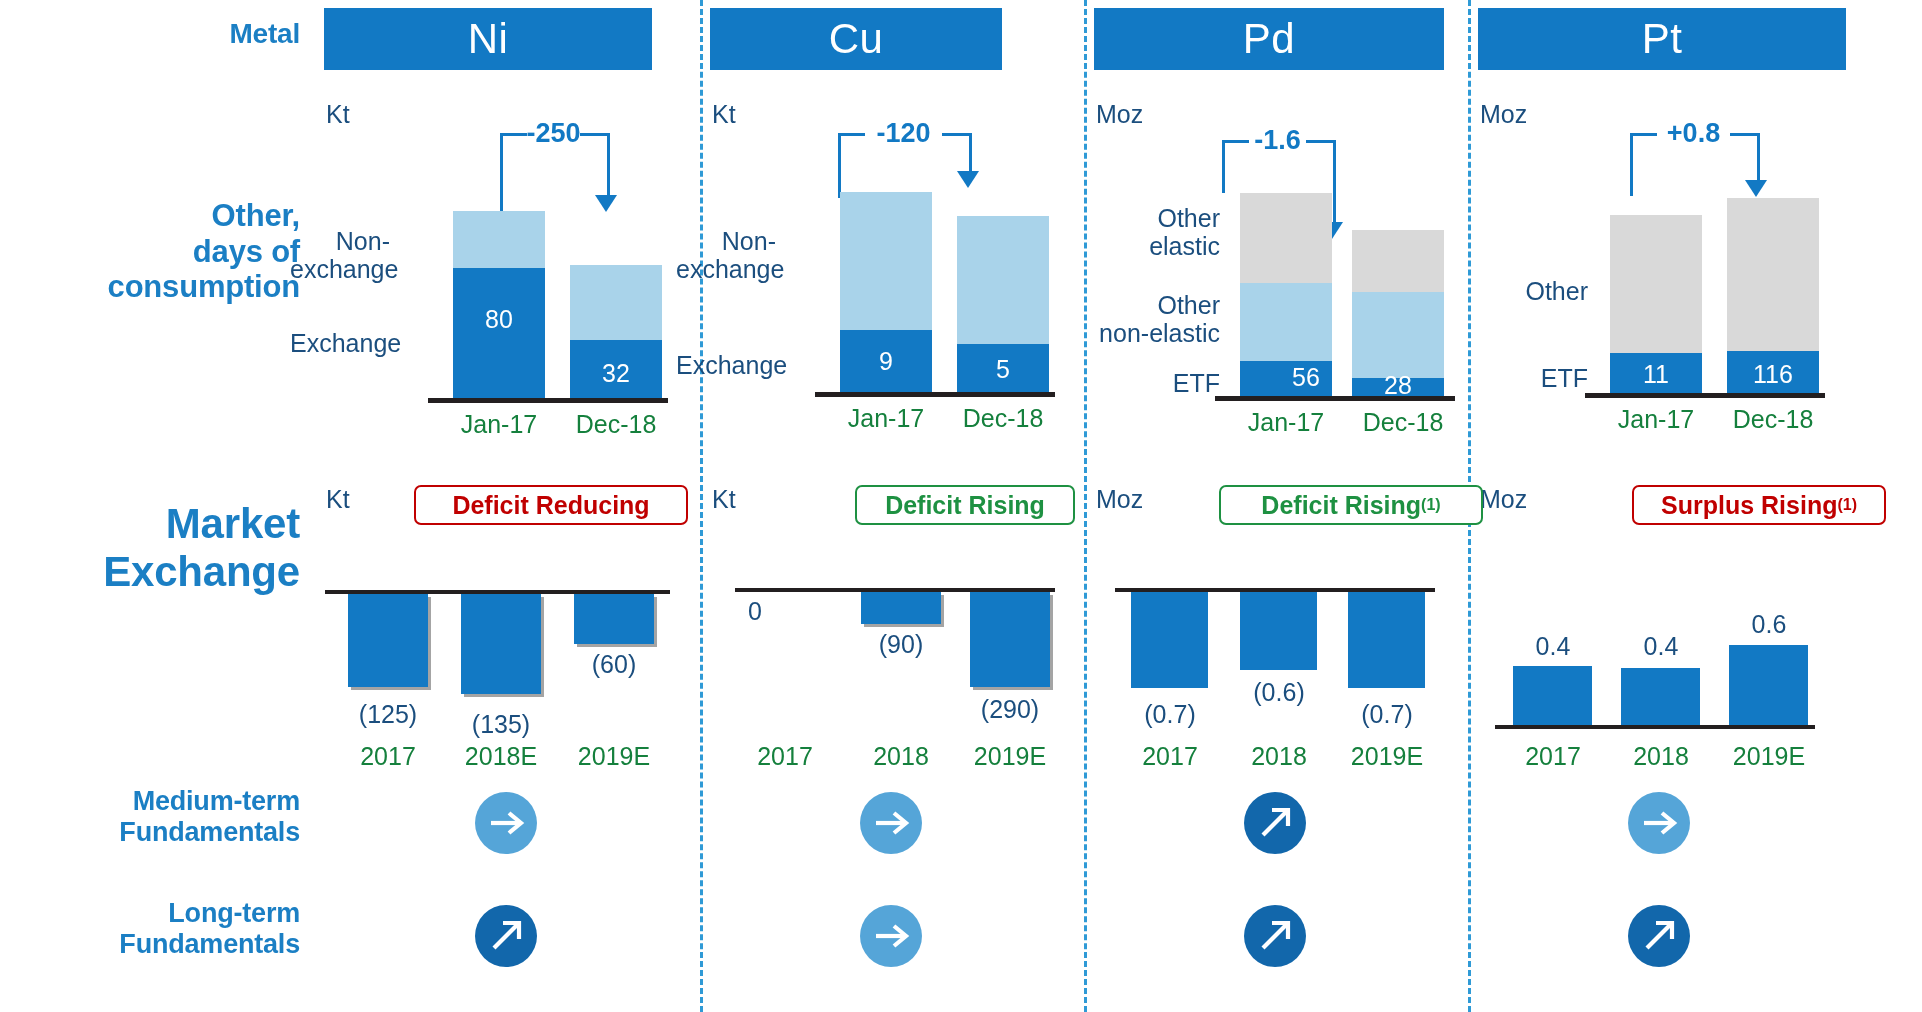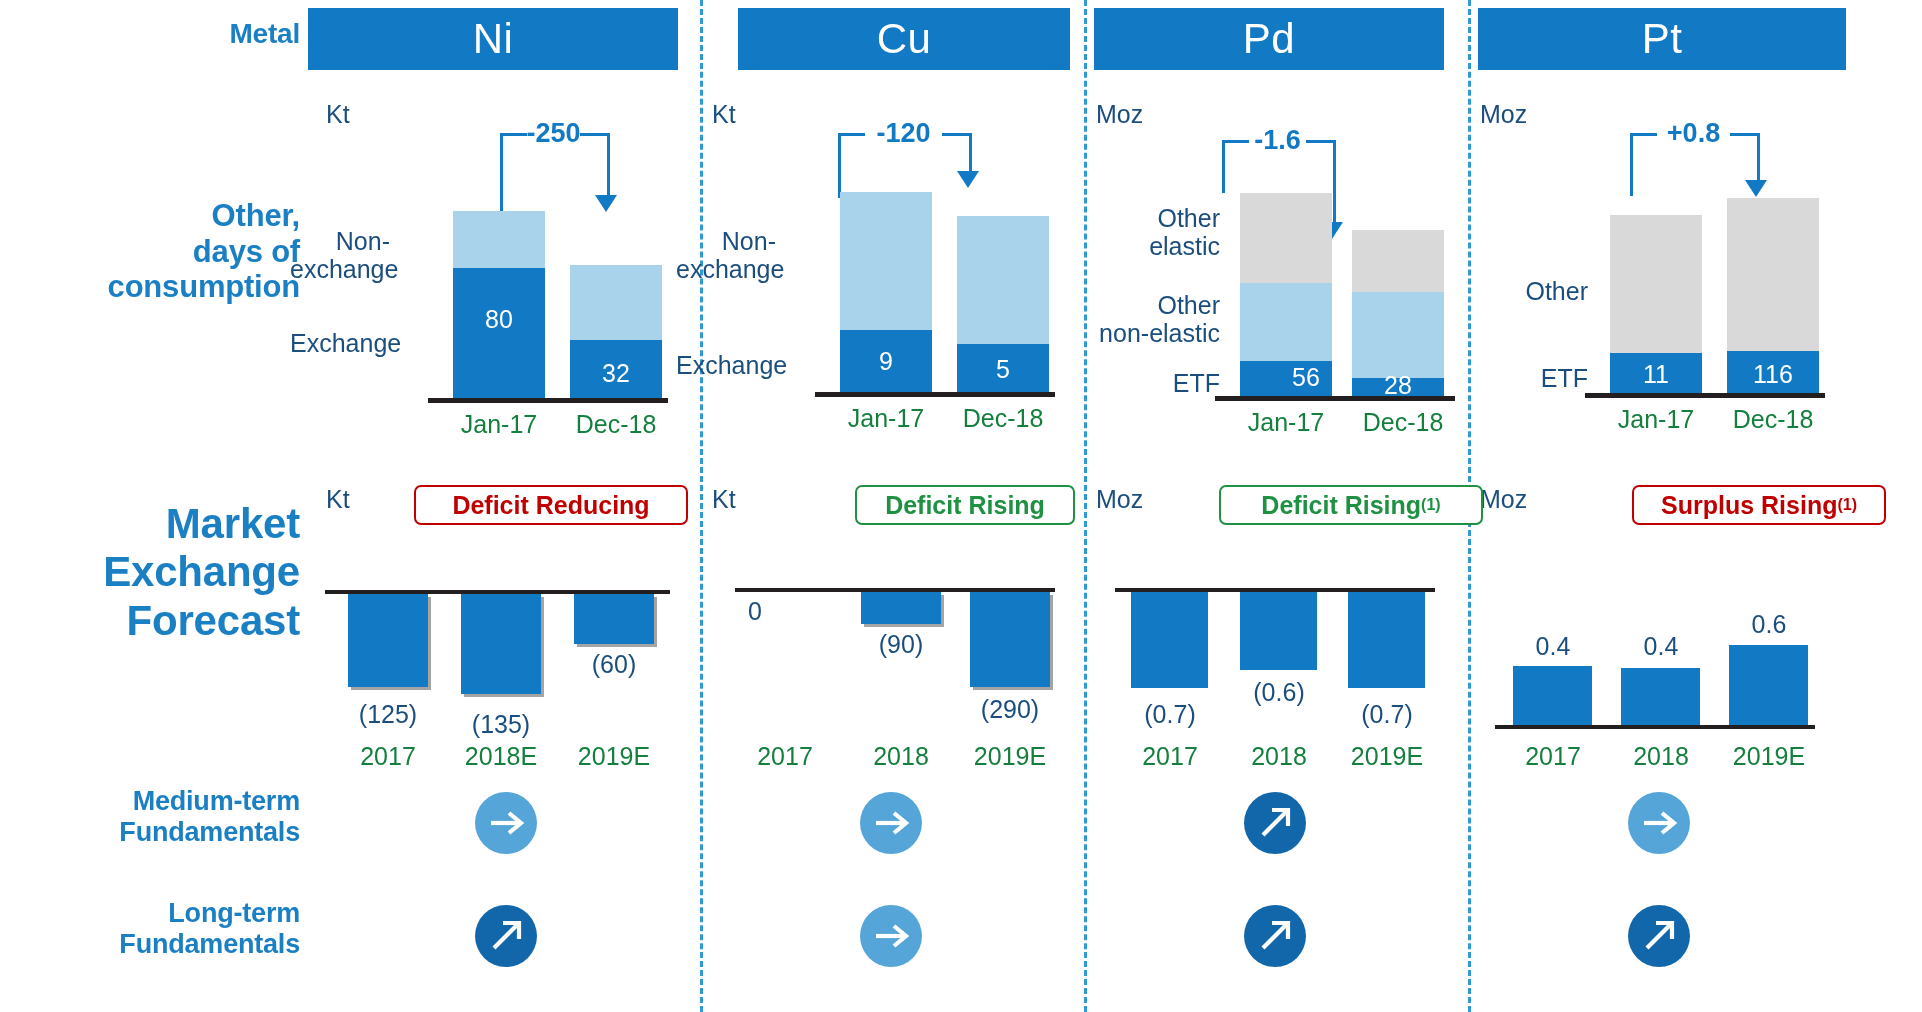--- a/index.html
+++ b/index.html
@@ -91,41 +91,40 @@
 
 <div class="rowlabel" id="lbl-stocks">
   <div>Other,</div>
   <div>days of</div>
   <div>consumption</div>
 </div>
 
 <div class="rowlabel" id="lbl-mbf">
   <div>Market</div>
   <div>Exchange</div>
-  <div>Forecast</div>
 </div>
 
 <div class="rowlabel" id="lbl-medium">
   <div>Medium-term</div>
   <div>Fundamentals</div>
 </div>
 
 <div class="rowlabel" id="lbl-long">
   <div>Long-term</div>
   <div>Fundamentals</div>
 </div>
 
 <div class="divider" style="left:700px"></div>
 <div class="divider" style="left:1084px"></div>
 <div class="divider" style="left:1468px"></div>
 
-<div class="metal-head" style="left:308px;width:370px">
+<div class="metal-head" style="left:324px;width:328px">
     <span>Ni</span>
   </div>
-<div class="metal-head" style="left:738px;width:332px">
+<div class="metal-head" style="left:710px;width:292px">
     <span>Cu</span>
   </div>
 <div class="metal-head" style="left:1094px;width:350px">
     <span>Pd</span>
   </div>
 <div class="metal-head" style="left:1478px;width:368px">
     <span>Pt</span>
   </div>
 
 <div class="unit" style="left:326px;top:100px">Kt</div>

